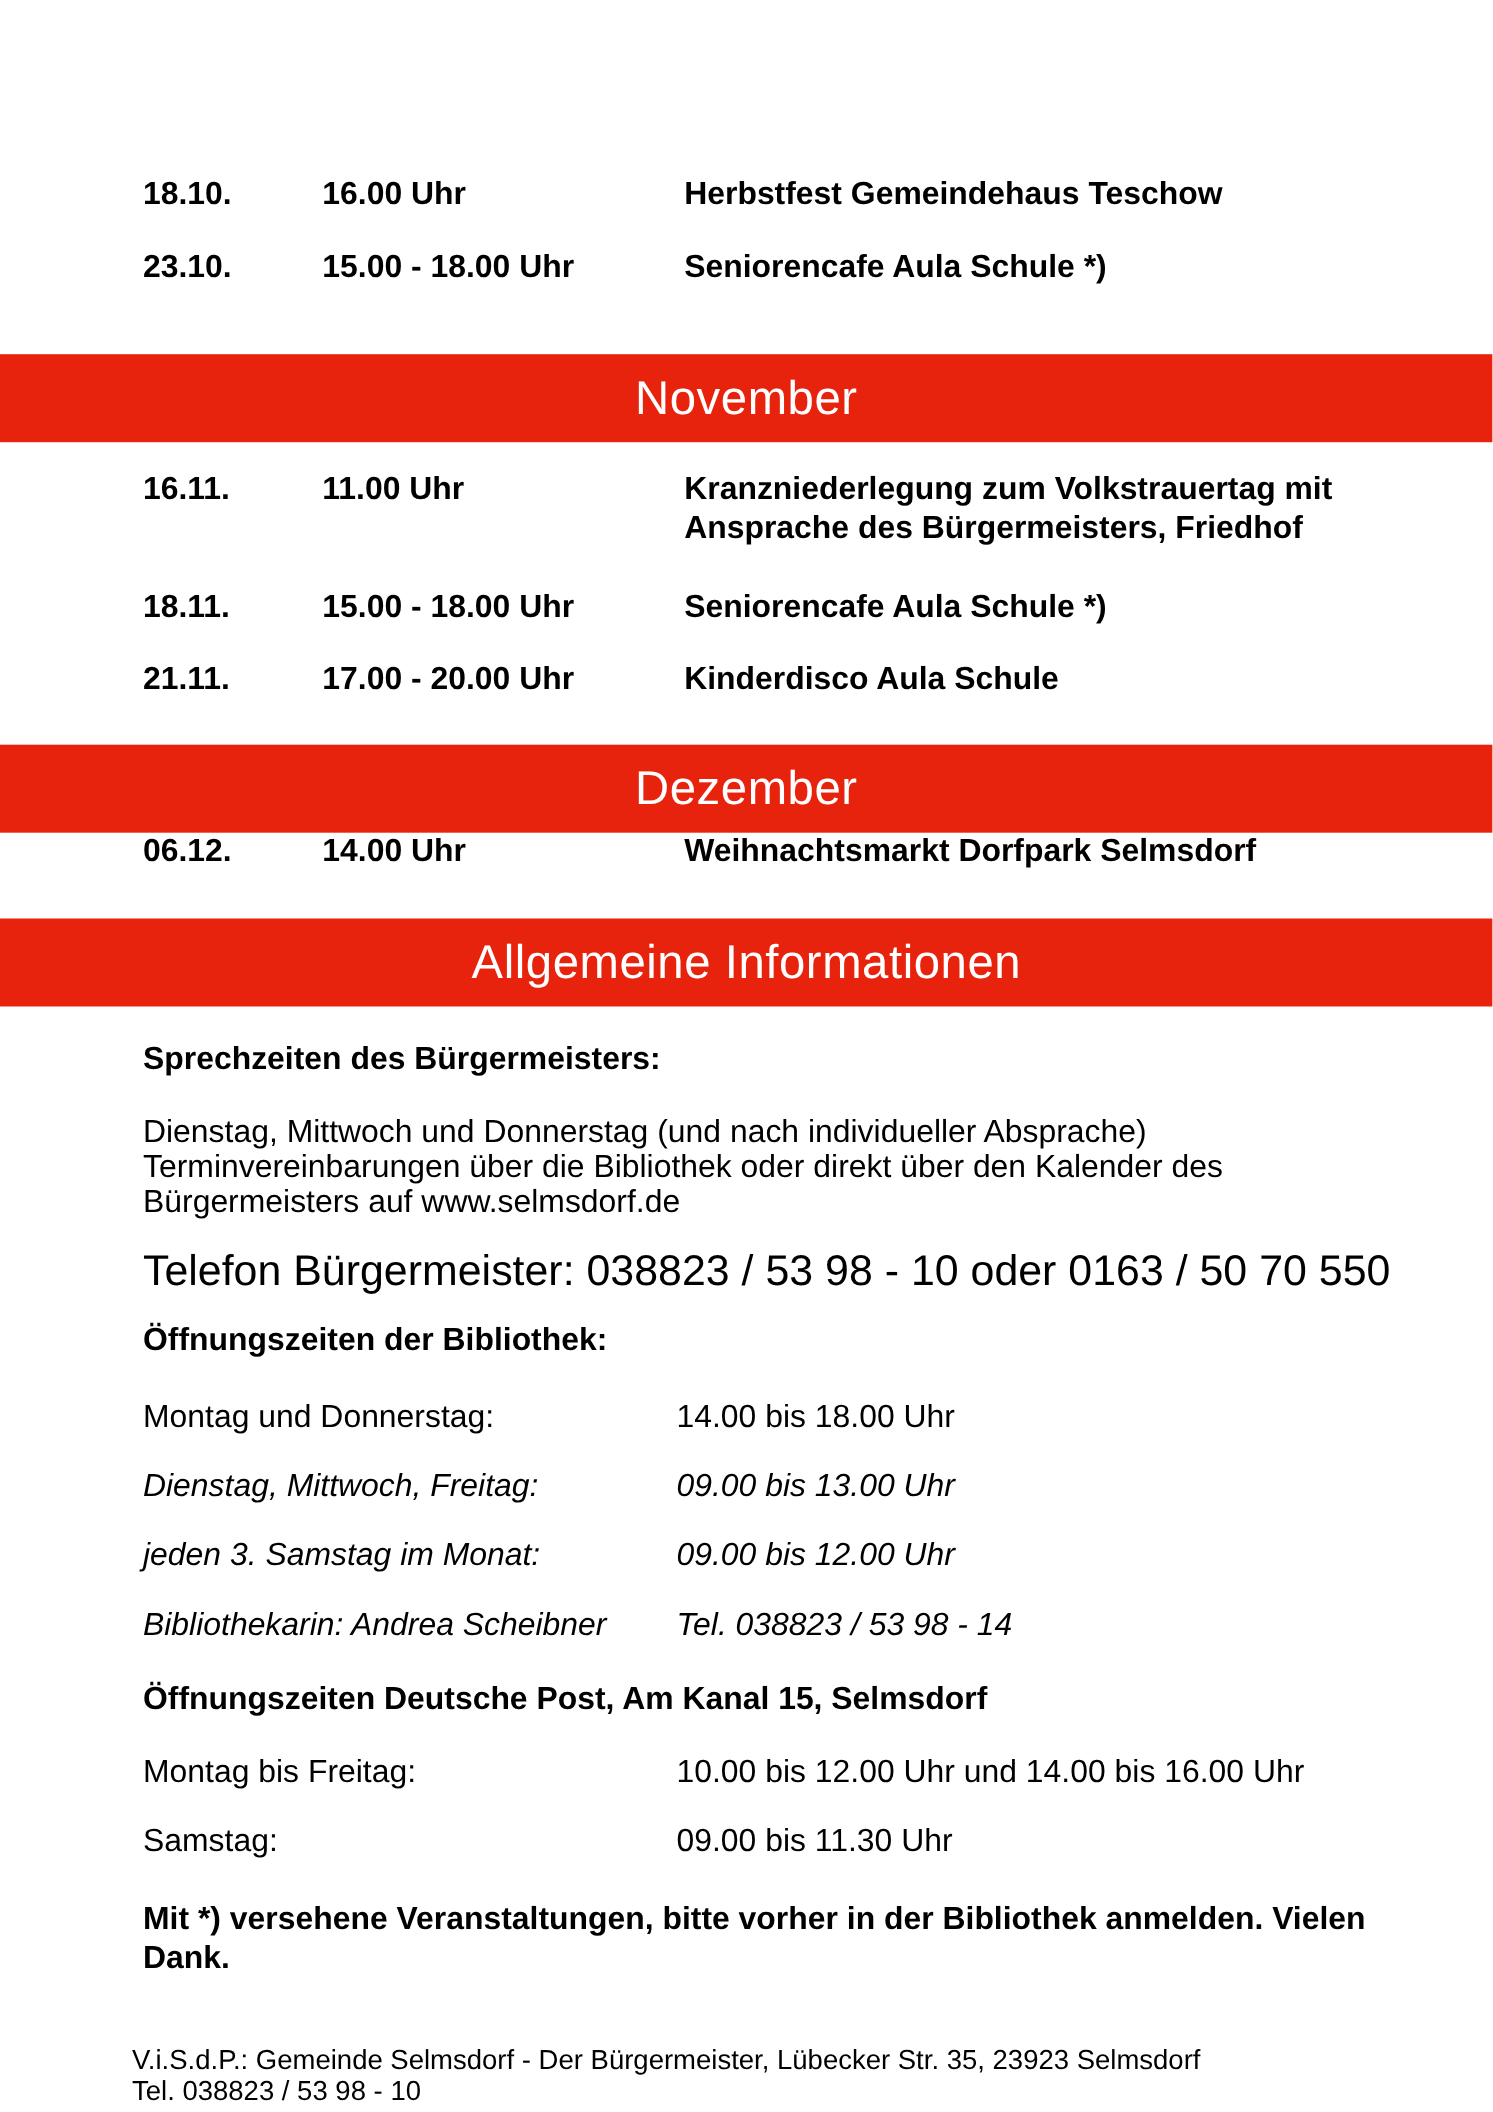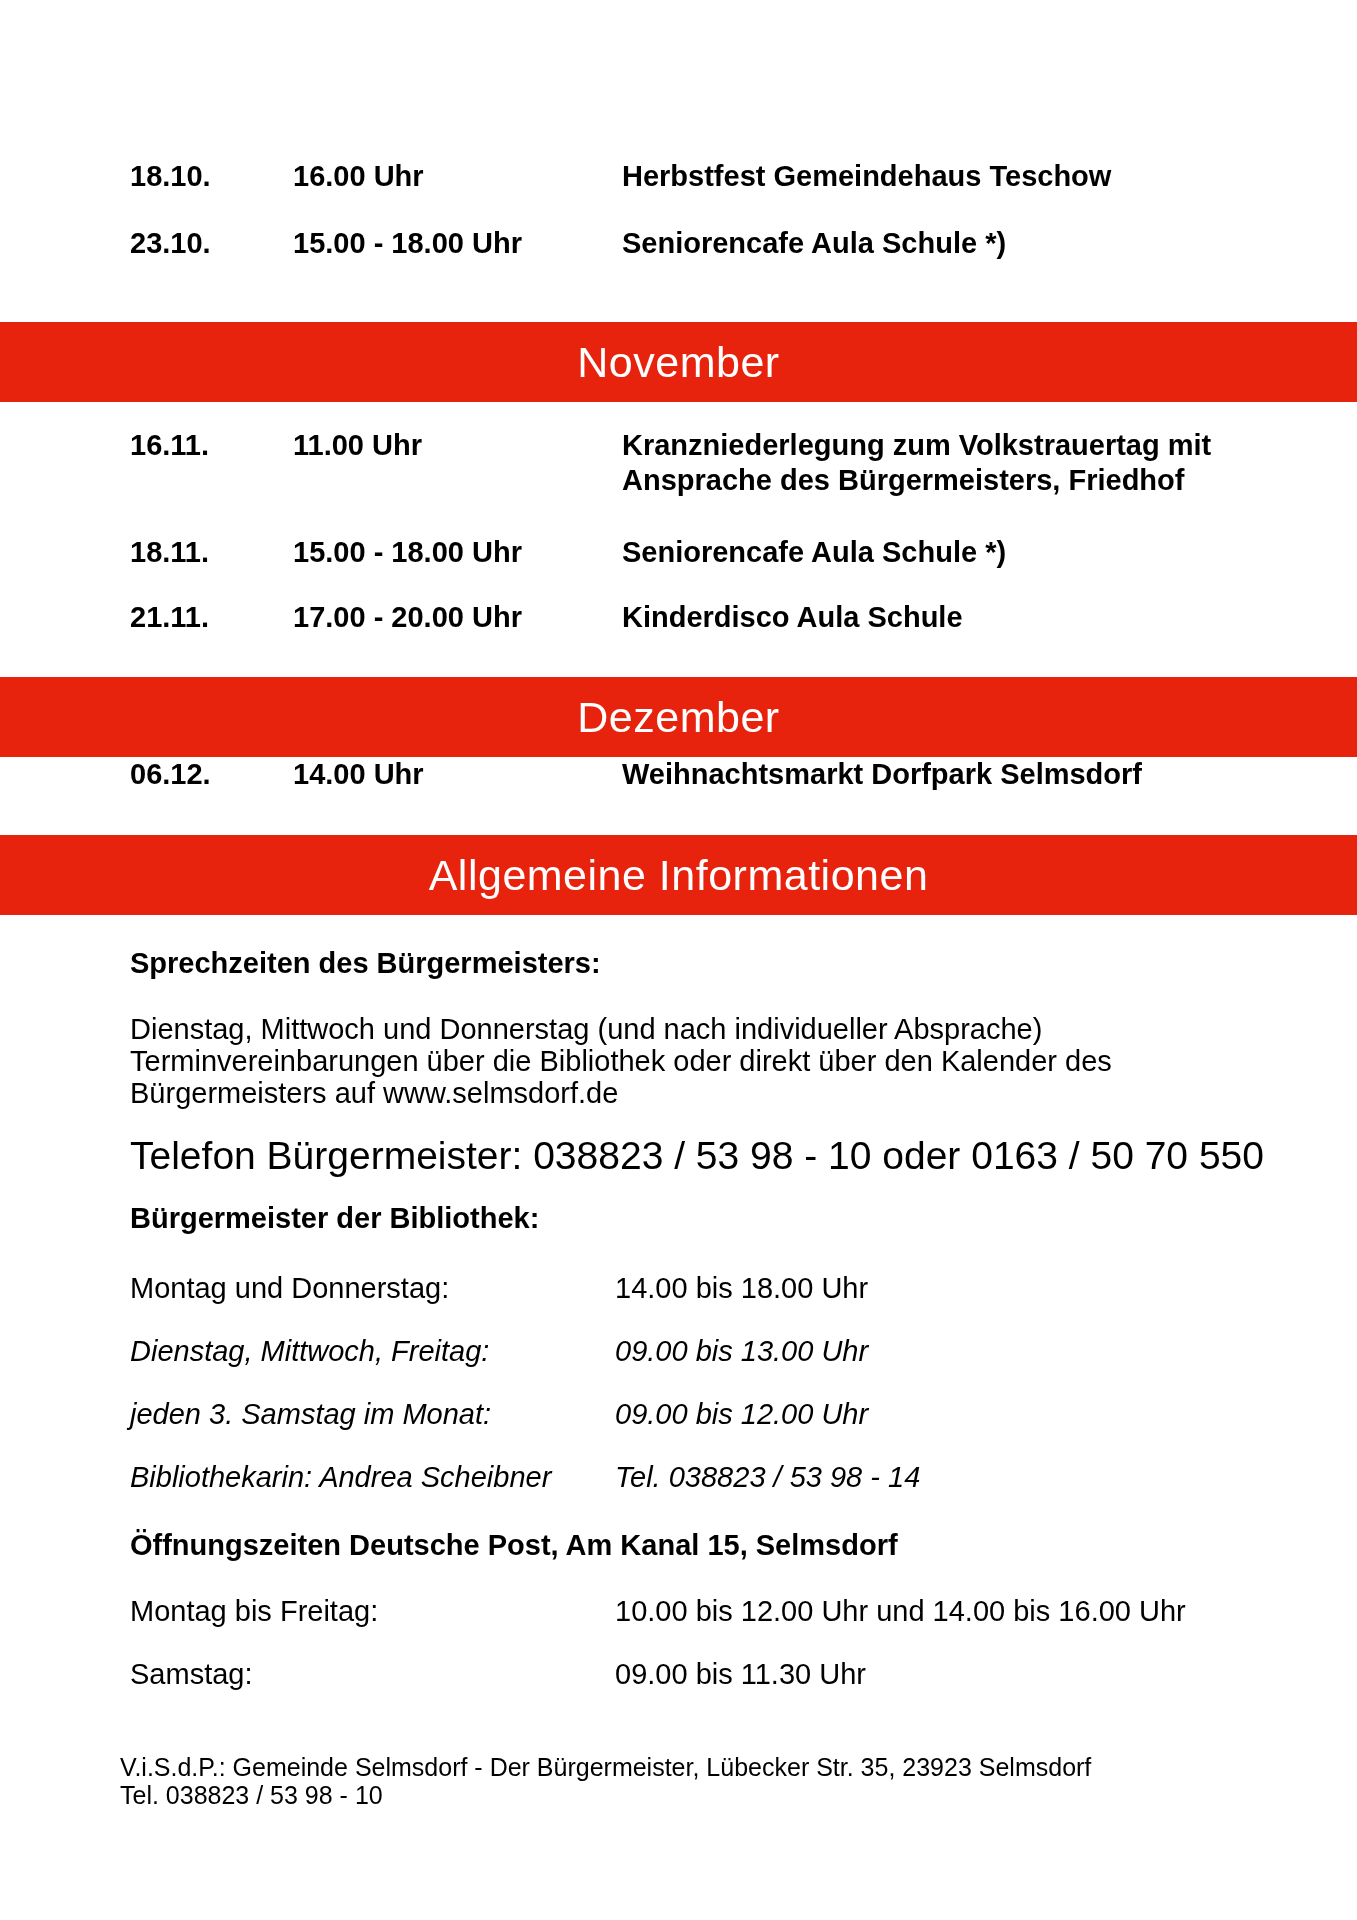--- a/index.html
+++ b/index.html
@@ -150,21 +150,21 @@
   <div class="banner mt-bn-inf" style="background-color: rgb(232, 35, 13);">
     <span>Allgemeine Informationen</span>
   </div>
 
   <div class="h mt-h1">Sprechzeiten des Bürgermeisters:</div>
   <div class="para mt-para">Dienstag, Mittwoch und Donnerstag (und nach individueller Absprache)
 Terminvereinbarungen über die Bibliothek oder direkt über den Kalender des
 Bürgermeisters auf www.selmsdorf.de</div>
   <div class="line mt-tel">Telefon Bürgermeister: 038823 / 53 98 - 10 oder 0163 / 50 70 550</div>
 
-  <div class="h mt-h2">Bürgermeister der Bibliothek:</div>
+  <div class="h mt-h2">Öffnungszeiten der Bibliothek:</div>
   <div class="irow mt-lib1">
     <span>Montag und Donnerstag:</span>
     <span>14.00 bis 18.00 Uhr</span>
   </div>
   <div class="irow mt-lib">
     <span>Dienstag, Mittwoch, Freitag:</span>
     <span>09.00 bis 13.00 Uhr</span>
   </div>
   <div class="irow mt-lib">
     <span>jeden 3. Samstag im Monat:</span>
@@ -178,17 +178,19 @@
   <div class="h mt-h3">Öffnungszeiten Deutsche Post, Am Kanal 15, Selmsdorf</div>
   <div class="irow mt-post1">
     <span>Montag bis Freitag:</span>
     <span>10.00 bis 12.00 Uhr und 14.00 bis 16.00 Uhr</span>
   </div>
   <div class="irow mt-post2">
     <span>Samstag:</span>
     <span>09.00 bis 11.30 Uhr</span>
   </div>
 
+  <div class="note mt-note">Mit *) versehene Veranstaltungen, bitte vorher in der Bibliothek anmelden. Vielen
+Dank.</div>
 
   <div class="footer-line mt-foot">V.i.S.d.P.: Gemeinde Selmsdorf - Der Bürgermeister, Lübecker Str. 35, 23923 Selmsdorf</div>
   <div class="footer-line mt-foot2">Tel. 038823 / 53 98 - 10</div>
 
 </div>
 
 </body></html>

